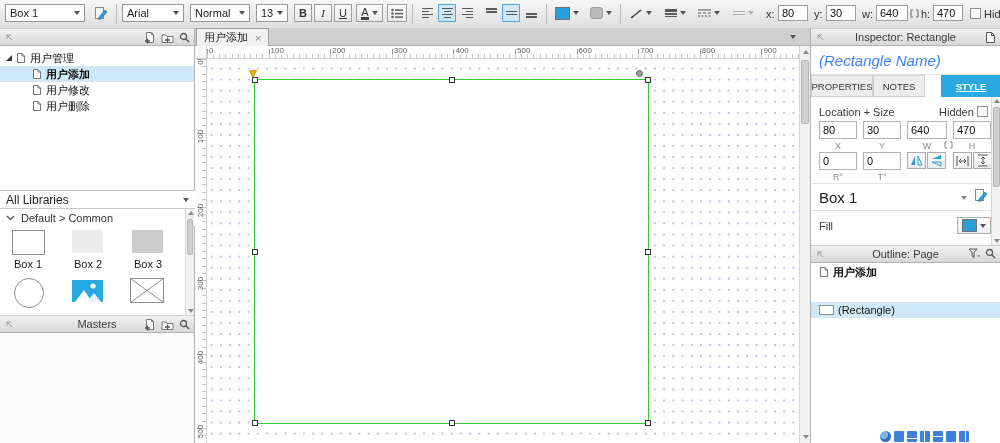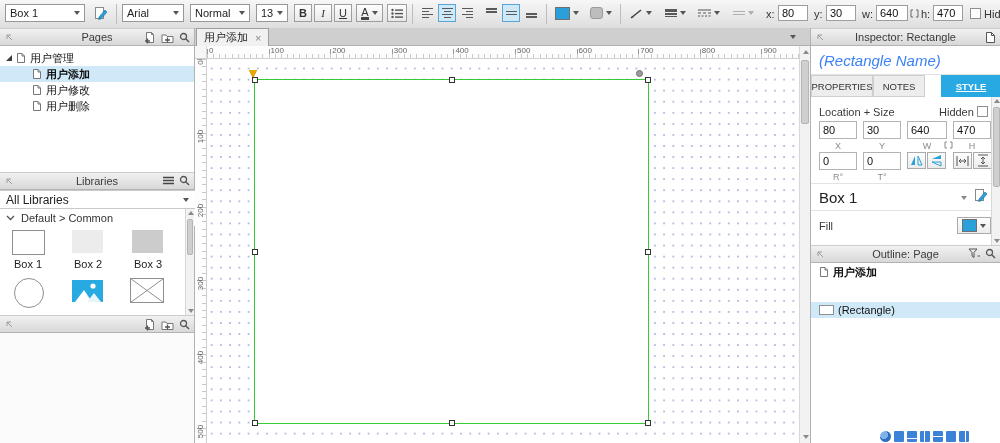--- a/index.html
+++ b/index.html
@@ -227,21 +227,20 @@
   <span class="tlabel abs" style="left:984px;">Hidden</span>
 </div>
 
 <div id="left-col" class="abs">
   <div class="panel-hdr" style="top:0;">
     <span class="hdr-left ico">
         <svg width="8" height="8">
           <path d="M7 7 L2 2 M2 6 V2 H6" stroke="#9a9a9a" fill="none"></path>
         </svg>
       </span>
-    <span class="hdr-title">Pages</span>
     <span class="hdr-icons">
       <span class="ico">
           <svg width="12" height="13">
             <path d="M2.5 1.5 h5 l2 2 v8 h-7 z" fill="#fff" stroke="#777"></path>
             <path d="M7.5 1.5 v2 h2" fill="none" stroke="#777"></path>
             <path d="M1 10 h5 M3.5 7.5 v5" stroke="#555" stroke-width="1.3"></path>
           </svg>
         </span>
       <span class="ico">
           <svg width="13" height="12">
@@ -285,41 +284,20 @@
       <div class="trow" style="padding-left: 22px;">
         <span class="exp-sp"></span>
         <svg width="10" height="12">
           <path d="M1.5 1.5 h4.5 l2.5 2.5 v6.5 h-7 z" fill="#fff" stroke="#777"></path>
           <path d="M6 1.5 v2.5 h2.5" fill="none" stroke="#777"></path>
         </svg>
         <span class="tlab">用户删除</span>
       </div>
     </div>
 
-  <div class="panel-hdr" style="top:144px;">
-    <span class="hdr-left ico">
-        <svg width="8" height="8">
-          <path d="M7 7 L2 2 M2 6 V2 H6" stroke="#9a9a9a" fill="none"></path>
-        </svg>
-      </span>
-    <span class="hdr-title">Libraries</span>
-    <span class="hdr-icons">
-      <span class="ico">
-          <svg width="11" height="9">
-            <path d="M0 1.5 h11 M0 4.5 h11 M0 7.5 h11" stroke="#444" stroke-width="1.4"></path>
-          </svg>
-        </span>
-      <span class="ico">
-          <svg width="11" height="11">
-            <circle cx="4.5" cy="4.5" r="3" fill="none" stroke="#555" stroke-width="1.3"></circle>
-            <path d="M7 7 L10 10" stroke="#555" stroke-width="1.4"></path>
-          </svg>
-        </span>
-    </span>
-  </div>
   <div id="all-lib" class="abs">
     <span>All Libraries</span>
       <span class="caret"></span>
   </div>
   <div id="lib-section" class="abs">
     <svg width="9" height="6" style="margin-right:6px;">
         <path d="M1 1 l3.5 3.5 L8 1" stroke="#555" fill="none" stroke-width="1.3"></path>
       </svg>
     <span>Default &gt; Common</span>
   </div>
@@ -355,20 +333,21 @@
     <div class="thumb" style="top:10px;height:34px;"></div>
     <span class="arr dn" style="bottom:2px;"></span>
   </div>
 
   <div class="panel-hdr" style="top:287px;">
     <span class="hdr-left ico">
         <svg width="8" height="8">
           <path d="M7 7 L2 2 M2 6 V2 H6" stroke="#9a9a9a" fill="none"></path>
         </svg>
       </span>
+    <span class="hdr-title">Masters</span>
     <span class="hdr-icons">
       <span class="ico">
           <svg width="12" height="13">
             <path d="M2.5 1.5 h5 l2 2 v8 h-7 z" fill="#fff" stroke="#777"></path>
             <path d="M7.5 1.5 v2 h2" fill="none" stroke="#777"></path>
             <path d="M1 10 h5 M3.5 7.5 v5" stroke="#555" stroke-width="1.3"></path>
           </svg>
         </span>
       <span class="ico">
           <svg width="13" height="12">

